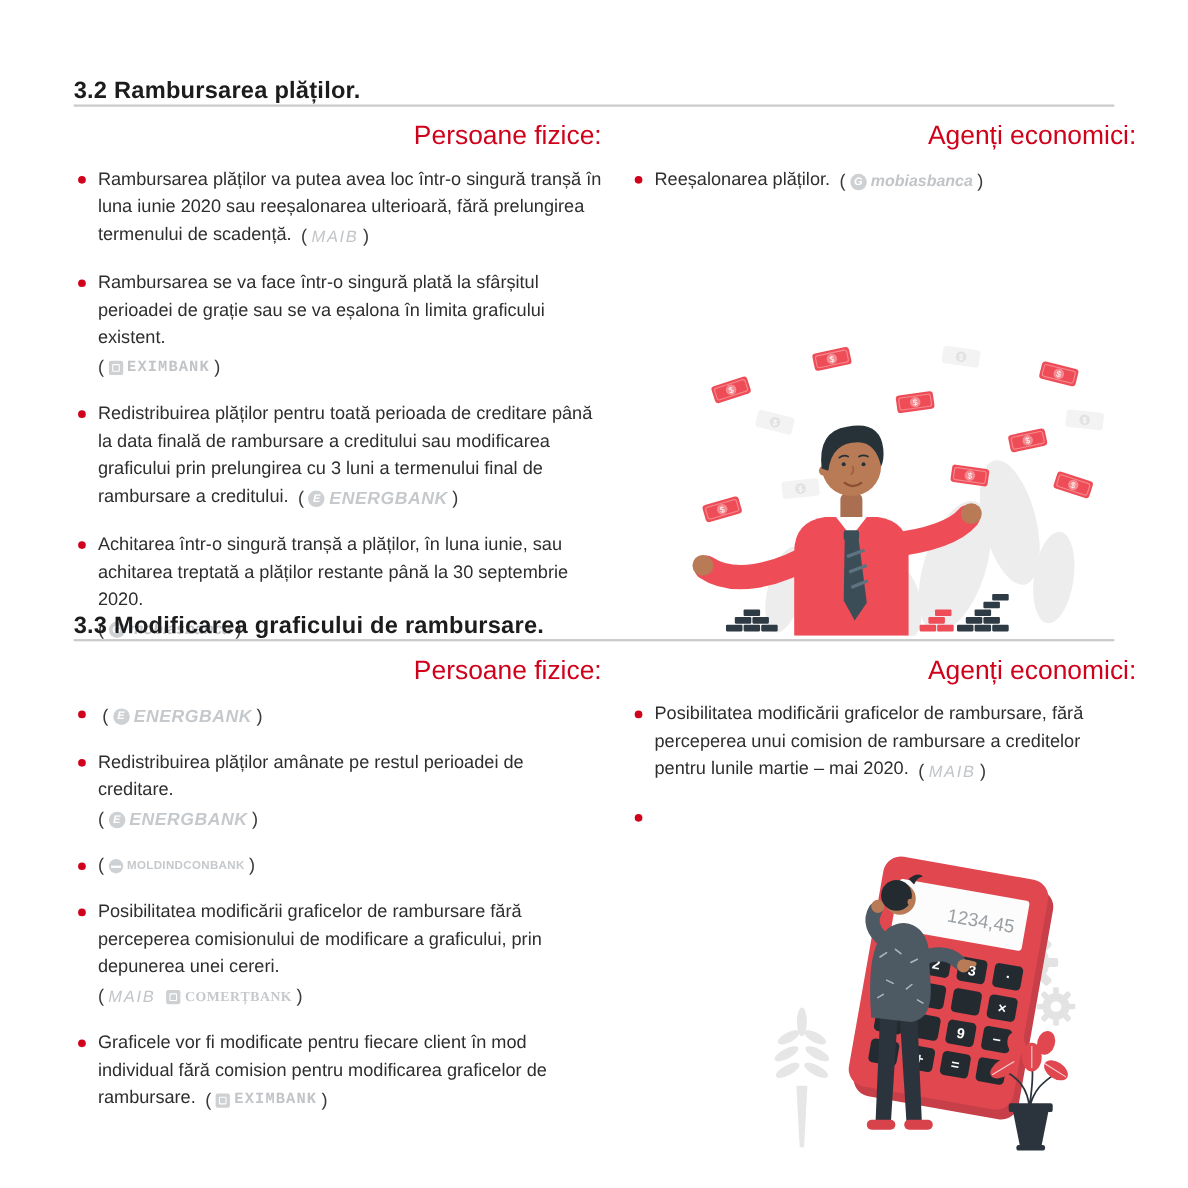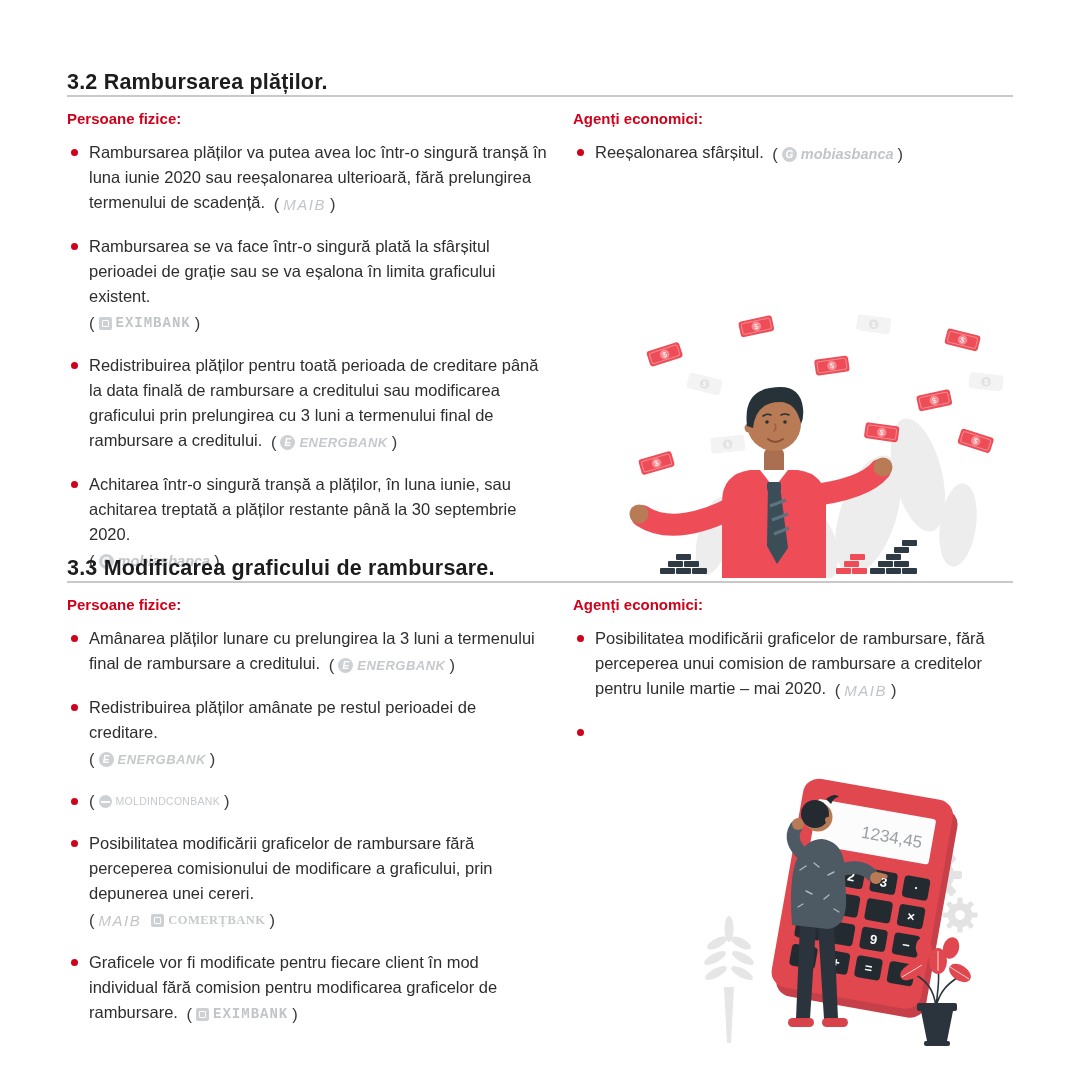--- a/index.html
+++ b/index.html
@@ -1,34 +1,34 @@
 <!DOCTYPE html>
 <html style="--accent-red: #d0021b; --text: #2e2e2e; --divider: #c9c9c9; --logo-gray: #c2c5c8; --illustration-red: #ee4d57; --illustration-dark: #2b343c;"><head>
 <meta charset="utf-8">
 <style>
   html,body{margin:0;padding:0;background:#ffffff;}
   .page{position:relative;width:1080px;height:1080px;background:#fff;overflow:hidden;
         font-family:"Liberation Sans",sans-serif;color:var(--text,#2e2e2e);border-radius:22px;}
   .sec-title{position:absolute;left:67px;font-size:21.5px;font-weight:bold;color:#1c1c1c;letter-spacing:.2px;}
   .divider{position:absolute;left:67px;width:946px;height:2px;background:var(--divider,#c9c9c9);}
   .col{position:absolute;}
-  .red-h{margin:0 0 13px 0;font-size:15px;font-weight:bold;color:var(--accent-red,#d0021b);}
+  .red-h{margin:0 0 13px 0;font-size:24px;font-weight:normal;color:var(--accent-red,#d0021b);text-align:right;}
   ul.blist{margin:0;padding:0;list-style:none;}
   ul.blist li{position:relative;padding-left:22px;margin-bottom:17px;font-size:16.5px;line-height:25px;}
   .dot{position:absolute;left:4px;top:9px;width:7px;height:7px;border-radius:50%;background:var(--accent-red,#d0021b);}
   .paren{color:#3a3a3a;font-size:16.5px;}
   .bg-inline{display:inline-flex;align-items:center;gap:4px;margin-left:4px;vertical-align:-2px;white-space:nowrap;}
   .bg-block{display:flex;align-items:center;gap:4px;margin-top:2px;}
   
   .lg{display:inline-flex;align-items:center;gap:4px;}
   .maib-txt{font-style:italic;font-weight:400;font-size:15px;color:var(--logo-gray,#c2c5c8);letter-spacing:1.5px;}
   .exim-txt{font-family:Liberation Mono, monospace;font-weight:600;font-size:14px;color:var(--logo-gray,#c2c5c8);letter-spacing:1px;}
-  .energ-txt{font-style:italic;font-weight:800;font-size:13px;color:#c6c9cc;letter-spacing:.5px;}
+  .energ-txt{font-style:italic;font-weight:800;font-size:16px;color:#c6c9cc;letter-spacing:.5px;}
   .mobias-txt{font-style:italic;font-weight:700;font-size:14.5px;color:var(--logo-gray,#c2c5c8);}
-  .moldind-txt{font-weight:400;font-size:10.5px;color:#c6c9cc;letter-spacing:.3px;}
+  .moldind-txt{font-weight:700;font-size:10.5px;color:#c6c9cc;letter-spacing:.3px;}
   .comert-txt{font-family:"Liberation Serif",serif;font-weight:600;font-size:12.5px;color:#c6c9cc;letter-spacing:.5px;}
   .sq-ic{display:inline-block;width:13px;height:13px;background:#ced1d4;border-radius:2px;position:relative;}
   .sq-ic::after{content:"";position:absolute;left:3px;top:3px;right:3px;bottom:3px;border:1.5px solid #fff;border-radius:1px;}
   .circ-ic{display:inline-block;width:15px;height:15px;border-radius:50%;background:#ced1d4;color:#fff;
            font-style:italic;font-weight:800;font-size:10px;line-height:15px;text-align:center;}
   .circ-plain{display:inline-block;width:13px;height:13px;border-radius:50%;background:#ced1d4;position:relative;}
   .circ-plain::after{content:"";position:absolute;left:2px;right:2px;top:5.5px;height:2px;background:#fff;}
   .illus{position:absolute;}
 </style>
 </head>
@@ -90,21 +90,21 @@
           </span>
       </li>
     </ul>
   </div>
 
   <div class="col" style="left:573px;top:110px;width:460px;">
     <h3 class="red-h">Agenți economici:</h3>
     <ul class="blist">
       <li>
         <span class="dot"></span>
-        <span>Reeșalonarea sfârșitul.</span>
+        <span>Reeșalonarea plăților.</span>
         <span class="bg-inline">
             <span class="paren">(</span>
             <span class="lg">
               <span class="circ-ic">G</span>
               <span class="mobias-txt">mobiasbanca</span>
             </span>
             <span class="paren">)</span>
           </span>
       </li>
     </ul>
@@ -193,21 +193,20 @@
   </svg>
 
   <h2 class="sec-title" style="top:538px;">3.3 Modificarea graficului de rambursare.</h2>
   <div class="divider" style="top:581px;"></div>
 
   <div class="col" style="left:67px;top:596px;width:480px;">
     <h3 class="red-h">Persoane fizice:</h3>
     <ul class="blist">
       <li>
         <span class="dot"></span>
-        <span>Amânarea plăților lunare cu prelungirea la 3 luni a termenului final de rambursare a creditului.</span>
         <span class="bg-inline">
             <span class="paren">(</span>
             <span class="lg">
               <span class="circ-ic">E</span>
               <span class="energ-txt">ENERGBANK</span>
             </span>
             <span class="paren">)</span>
           </span>
       </li>
       <li>

